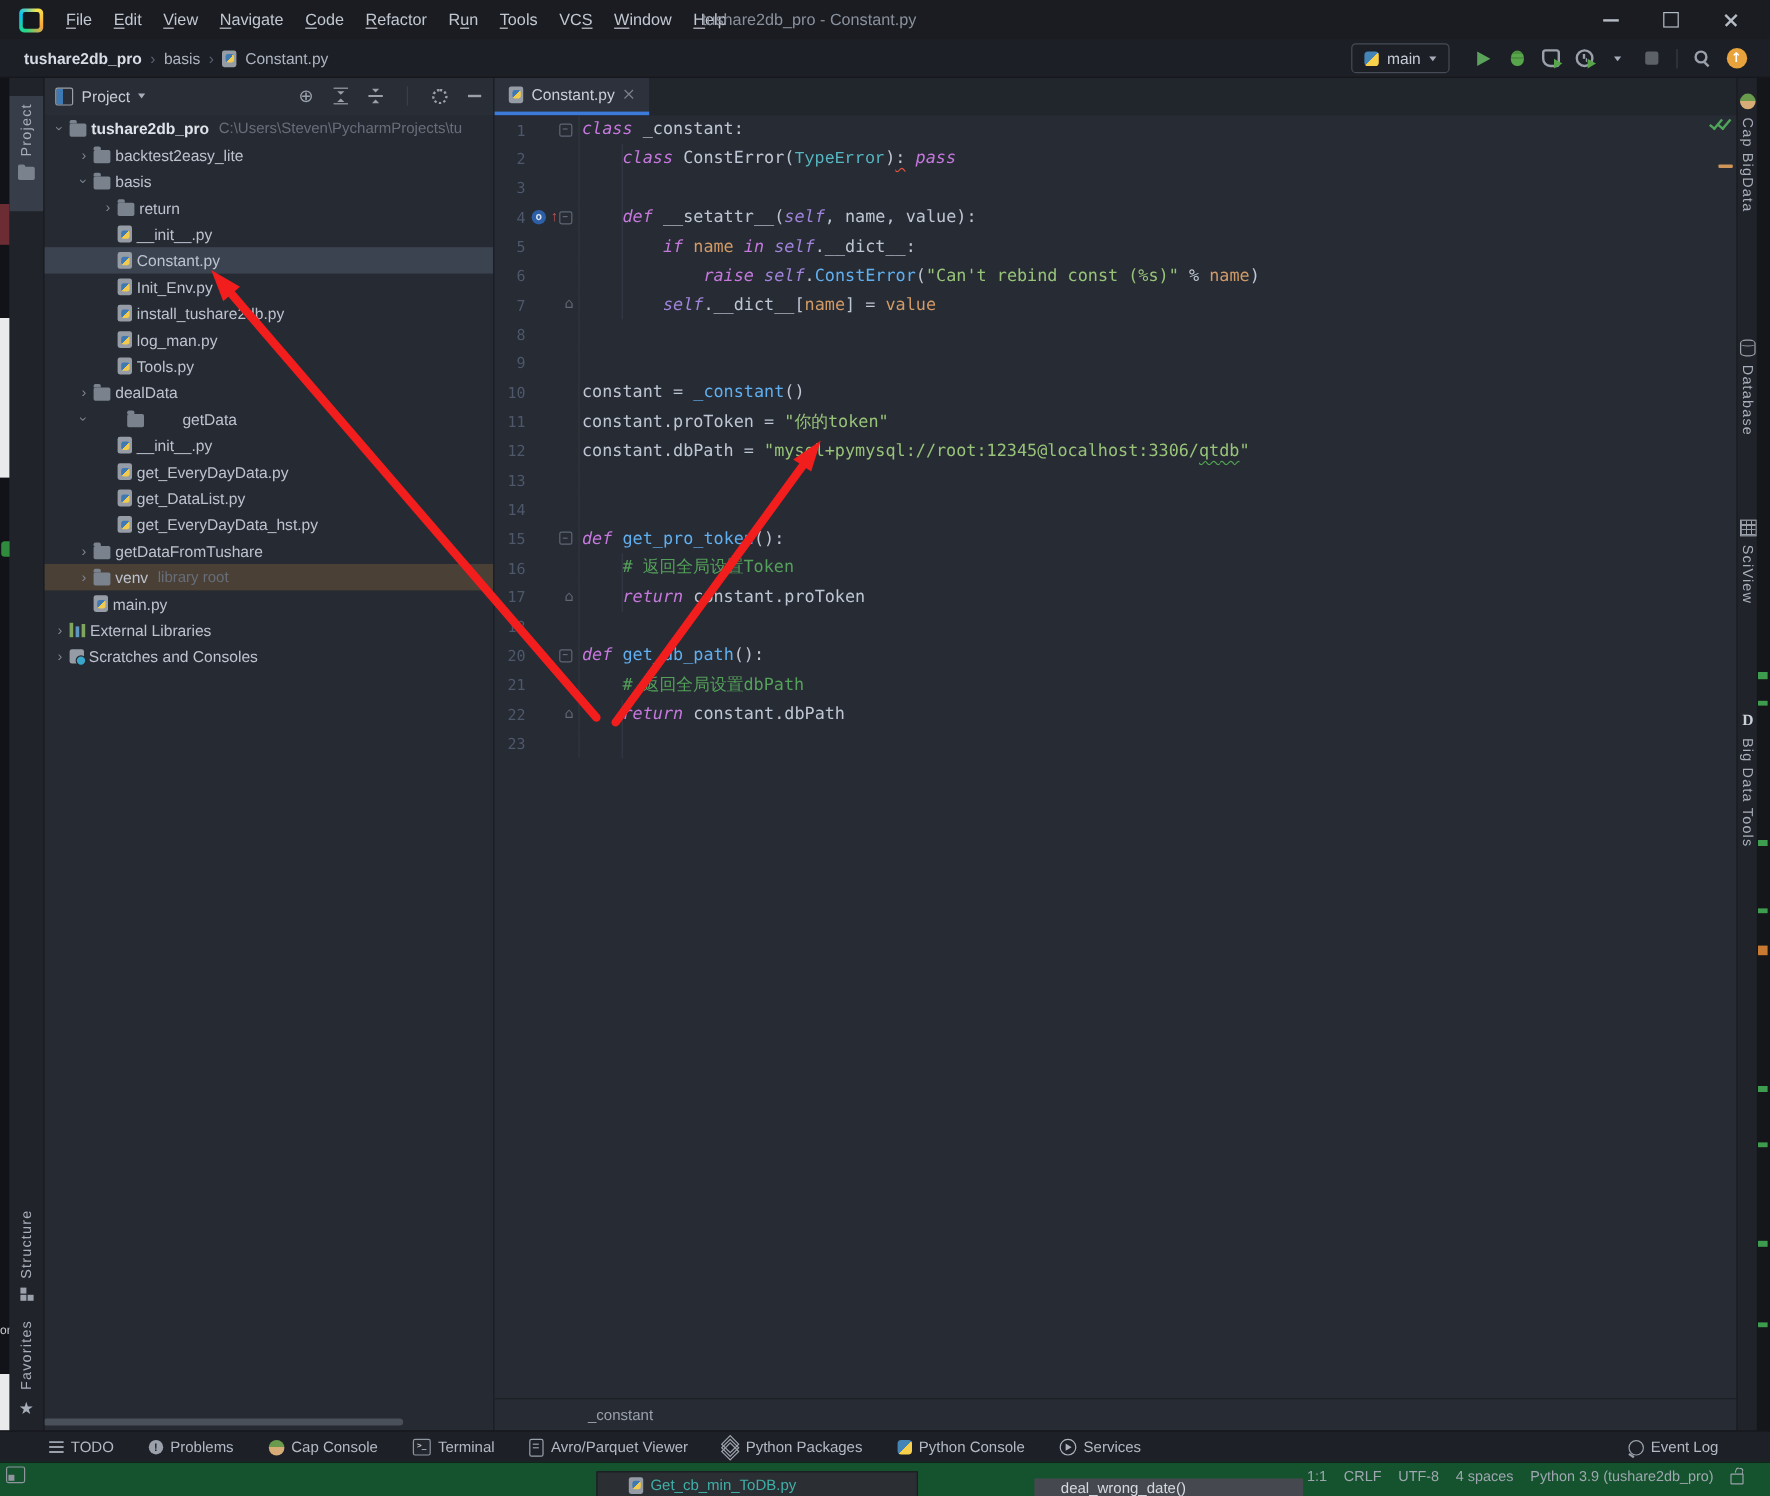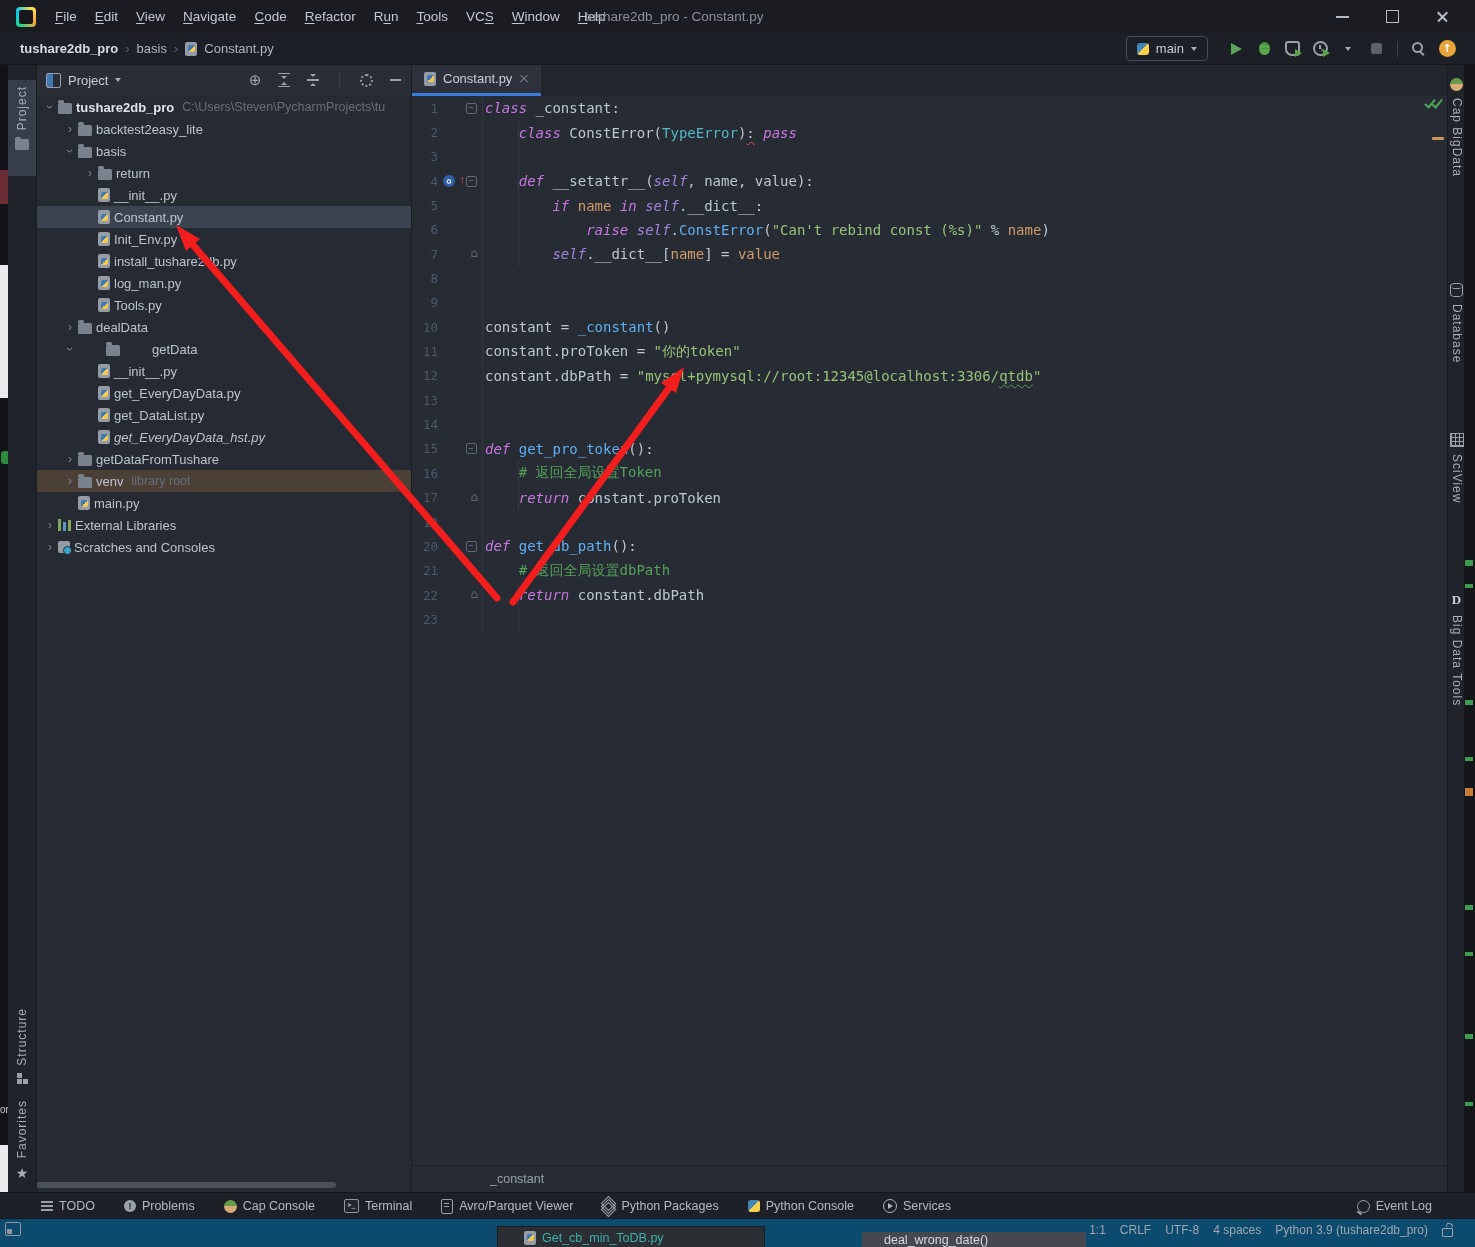--- a/index.html
+++ b/index.html
@@ -130,21 +130,21 @@
   .tab-close::before,.tab-close::after{content:"";position:absolute;left:0;top:4.5px;width:10px;height:1.2px;background:#7B828C;}
   .tab-close::before{transform:rotate(45deg);} .tab-close::after{transform:rotate(-45deg);}
   .codearea{position:absolute;left:0;top:32px;right:0;bottom:26px;overflow:hidden;}
   .cl{display:flex;height:24.35px;align-items:center;}
   .ln{width:26px;text-align:right;font:12.5px "DejaVu Sans Mono",monospace;color:#4E586B;flex:none;}
   .gi{width:44px;height:100%;position:relative;flex:none;border-right:1px solid #30353F;}
   .code{font:14px "DejaVu Sans Mono","DejaVu Sans",monospace;white-space:pre;padding-left:2px;}
   .code .kw{color:var(--kw,#C678DD);font-style:italic;}
   .code .self{color:var(--self,#A184DB);font-style:italic;}
   .code .fn{color:var(--fn,#61AFEF);}
-  .code .type{color:var(--type,#56B6C2);}
+  .code .type{color:var(--type,#56B6C2);font-family:Liberation Mono, monospace;}
   .code .param{color:var(--param,#D19A66);}
   .code .str{color:var(--str,#98C379);}
   .code .com{color:var(--com,#55A05A);}
   .code .pl{color:var(--pl,#BEC6D3);}
   .swr{text-decoration:underline wavy #E4533F 1px;text-underline-offset:3px;}
   .swg{text-decoration:underline wavy #4FA14F 1px;text-underline-offset:3px;}
   .g-fold{position:absolute;right:5px;top:50%;margin-top:-5.5px;width:9px;height:9px;border:1px solid #5F6774;border-radius:2px;}
   .g-fold::after{content:"";position:absolute;left:1.5px;top:3.5px;width:4px;height:1px;background:#5F6774;}
   .g-end{position:absolute;right:4px;top:50%;margin-top:-8px;color:#5F6774;font:12px "DejaVu Sans",sans-serif;}
   .g-ov{position:absolute;left:5px;top:50%;margin-top:-6px;width:12px;height:12px;border-radius:50%;background:#2D5FA6;
@@ -170,21 +170,21 @@
               font:bold 6.5px/11px "DejaVu Sans Mono",monospace;text-align:center;display:block;}
   .i-file{width:10px;height:13px;border:1.2px solid #9AA1AB;border-radius:2px;position:relative;}
   .i-file::before{content:"";position:absolute;left:1.5px;top:3px;width:5px;height:1px;background:#9AA1AB;box-shadow:0 3px 0 #9AA1AB;}
   .i-layers{width:13px;height:13px;position:relative;display:block;}
   .i-layers i{position:absolute;left:1px;width:9px;height:9px;border:1px solid #9AA1AB;transform:rotate(45deg);}
   .i-layers i:nth-child(1){top:-2px;} .i-layers i:nth-child(2){top:1px;} .i-layers i:nth-child(3){top:4px;}
   .i-services{width:12px;height:12px;border:1.5px solid #ADB3BD;border-radius:50%;position:relative;}
   .i-services::after{content:"";position:absolute;left:4px;top:2.5px;border-left:5px solid #ADB3BD;border-top:3.5px solid transparent;border-bottom:3.5px solid transparent;}
   .i-ev{width:11px;height:11px;border:1.5px solid #9AA1AB;border-radius:50%;position:relative;}
   .i-ev::after{content:"";position:absolute;left:-1px;bottom:-2.5px;width:5px;height:2px;background:#9AA1AB;transform:rotate(35deg);}
-  .statusbar{position:absolute;left:0;top:1218px;width:100%;height:29px;background:#0c4a6e;border-top:1px solid #15171B;
+  .statusbar{position:absolute;left:0;top:1218px;width:100%;height:29px;background:#14532d;border-top:1px solid #15171B;
              font-size:12px;color:#9FA6B1;z-index:6;}
   .sb-right{position:absolute;right:22px;top:0;height:21px;display:flex;align-items:center;gap:14px;}
   .i-lock{width:9px;height:7px;border:1.5px solid #9AA1AB;border-radius:1px;position:relative;margin-top:5px;}
   .i-lock::before{content:"";position:absolute;left:3px;top:-5.5px;width:5px;height:4px;border:1.5px solid #9AA1AB;border-bottom:none;border-radius:3px 3px 0 0;transform:rotate(12deg);}
   .sb-corner{position:absolute;left:5px;top:3px;width:14px;height:12px;border:1.5px solid #8F96A0;border-radius:2px;}
   .sb-corner::after{content:"";position:absolute;left:1px;bottom:1px;width:5px;height:5px;background:#8F96A0;}
 
   
   .popup-file{position:absolute;left:497px;top:1226px;width:266px;height:21px;background:#2B2E33;border:1px solid #1A1C20;
               display:flex;align-items:center;z-index:8;}
@@ -429,21 +429,21 @@
           </span>
           <span class="t-label">get_EveryDayData.py</span>
         </div>
         <div class="trow" style="padding-left: 46px;">
           <span class="t-chev"></span>
           <span class="ic i-py">
             <i></i>
           </span>
           <span class="t-label">get_DataList.py</span>
         </div>
-        <div class="trow" style="padding-left: 46px; font-style: italic;">
+        <div class="trow" style="padding-left: 46px;">
           <span class="t-chev"></span>
           <span class="ic i-py">
             <i></i>
           </span>
           <span class="t-label">get_EveryDayData_hst.py</span>
         </div>
         <div class="trow" style="padding-left: 26px;">
           <span class="t-chev">
             <i>›</i>
           </span>

